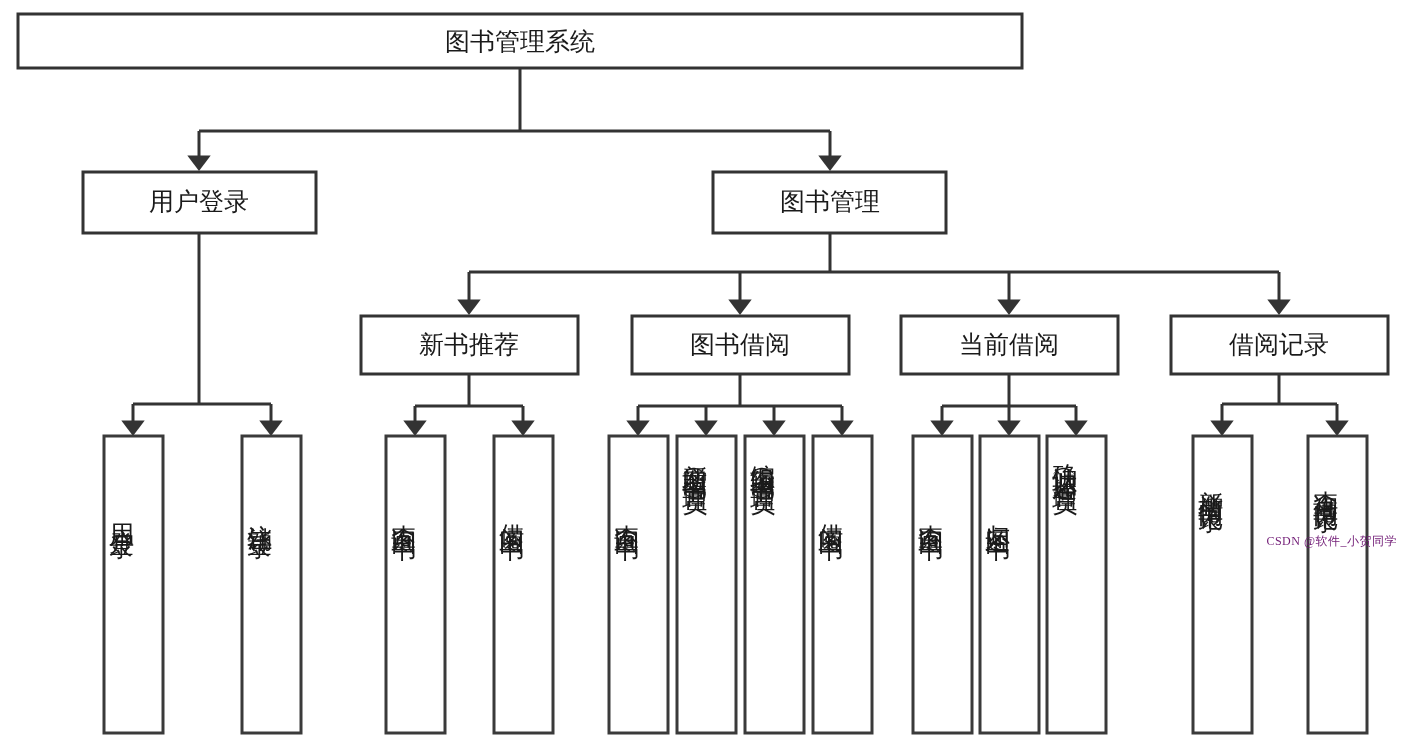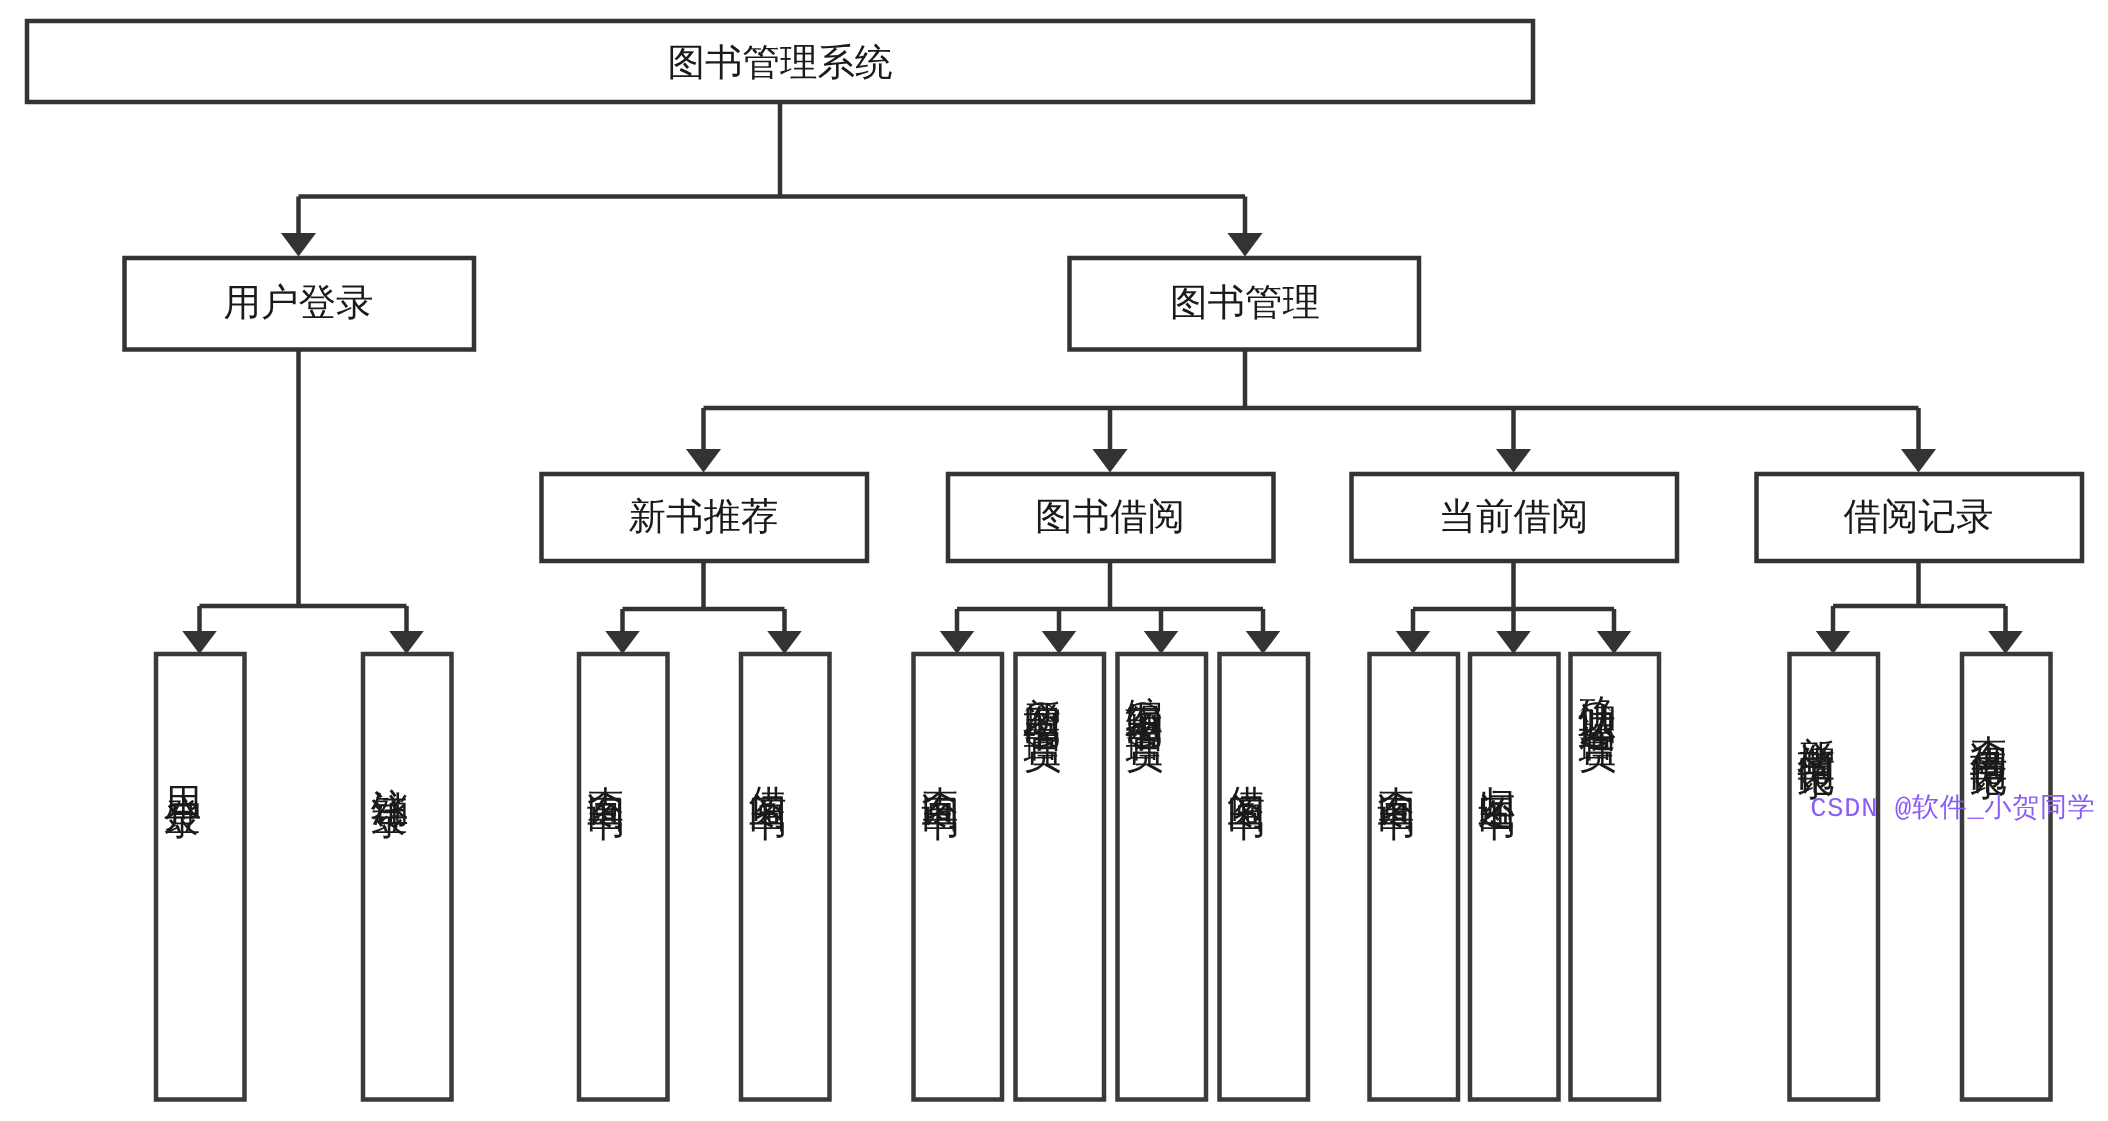--- a/index.html
+++ b/index.html
@@ -45,23 +45,23 @@
     font-family: "DejaVu Sans", "Liberation Sans", sans-serif;
     font-size: 25px;
     fill: #1a1a1a;
     text-anchor: middle;
     dominant-baseline: middle;
   }
   .watermark {
     position: absolute;
     right: 8px;
     bottom: 4px;
-    font-family: Liberation Mono, monospace;
-    font-size: 18px;
-    color: #8b5cf6;
+    font-family: Liberation Serif, serif;
+    font-size: 12px;
+    color: #701a75;
     white-space: nowrap;
     letter-spacing: 0.5px;
   }
   
   .vlabel {
     position: absolute;
     writing-mode: vertical-rl;
     text-orientation: upright;
     font-family: "DejaVu Sans", "Liberation Sans", sans-serif;
     font-size: 25px;

